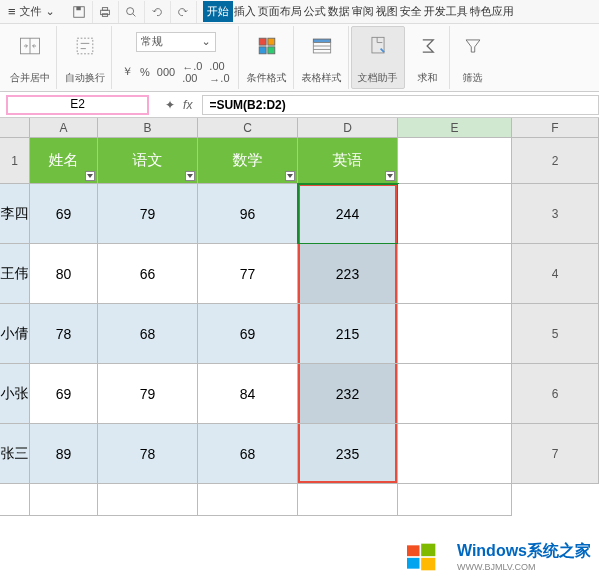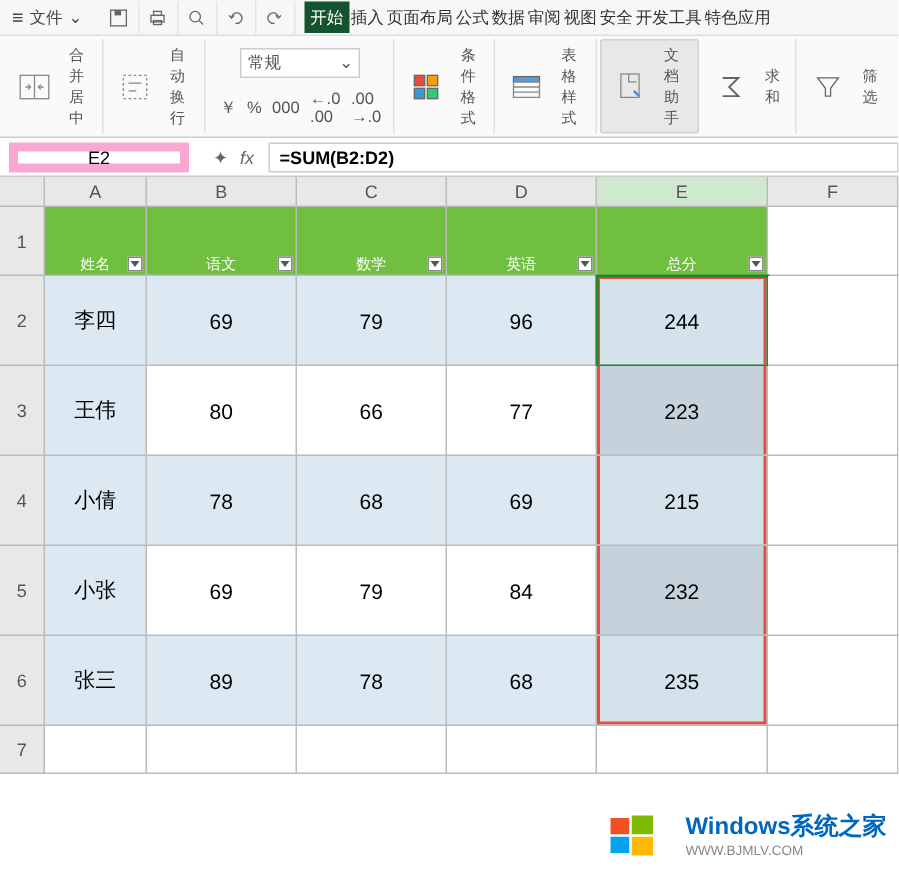--- a/index.html
+++ b/index.html
@@ -7,49 +7,49 @@
 
 
 .menubar { height: 24px; background: #f7f7f7; display: flex; align-items: center; border-bottom: 1px solid #ddd; font-size: 11px; }
 .file-menu { display: flex; align-items: center; padding: 0 8px; gap: 4px; color: #444; }
 .bars-icon { font-size: 13px; }
 .mini-icons { display: flex; gap: 0; margin-left: 4px; }
 .mini-icon { width: 26px; height: 22px; display: flex; align-items: center; justify-content: center; color: #666; font-size: 13px; border-right: 1px solid #e5e5e5; }
 .mini-icon svg { width: 14px; height: 14px; }
 .tabs { display: flex; margin-left: 6px; font-size: 11px; }
 .tab { padding: 3px 1px; color: #333; white-space: nowrap; }
-.tab.active { background: #14532d; color: #fff; padding: 3px 4px; }
+.tab.active { background: #0369a1; color: #fff; padding: 3px 4px; }
 
 
 .ribbon { height: 68px; background: #fafafa; border-bottom: 1px solid #ccc; display: flex; padding: 2px 4px; gap: 2px; }
-.rgroup { display: flex; flex-direction: row; align-items: center; justify-content: center; gap: 10px; padding: 2px 6px; border-right: 1px solid #e0e0e0; font-size: 10px; color: #555; }
+.rgroup { display: flex; flex-direction: column; align-items: center; justify-content: center; gap: 10px; padding: 2px 6px; border-right: 1px solid #e0e0e0; font-size: 10px; color: #555; }
 .rgroup:last-child { border-right: none; }
 .big-ico { width: 30px; height: 30px; display: flex; align-items: center; justify-content: center; }
 .big-ico svg { width: 26px; height: 26px; stroke: #666; fill: none; stroke-width: 1; }
 .rgroup.vert-two { flex-direction: column; gap: 4px; }
 .dropdown { display: flex; border: 1px solid #ccc; height: 20px; width: 80px; align-items: center; padding: 0 4px; font-size: 11px; background: #fff; justify-content: space-between; }
 .curr-row { display: flex; gap: 3px; align-items: center; font-size: 11px; color: #555; margin-top: 4px; }
 .curr-row span { padding: 0 2px; }
 .rgroup.highlight { background: #e8e8e8; border: 1px solid #d0d0d0; border-radius: 2px; }
 
 
 .formula-bar { height: 26px; display: flex; align-items: center; border-bottom: 1px solid #ccc; font-size: 12px; }
-.name-box { width: 120px; border: 6px solid #f9a8d4; margin: 2px 6px; height: 20px; display: flex; align-items: center; justify-content: center; background: #fff; }
+.name-box { width: 143px; border: 2px solid #f9a8d4; margin: 2px 6px; height: 20px; display: flex; justify-content: center; background: #fff; }
 .fx-icons { display: flex; gap: 8px; align-items: center; color: #666; margin: 0 10px; }
 .fx-label { font-style: italic; }
 .formula-input { flex: 1; border: 1px solid #ccc; height: 20px; padding: 0 6px; display: flex; align-items: center; font-family: Consolas, monospace; background: #fff; font-weight: bold; }
 
 
 .sheet { display: grid; grid-template-columns: 30px 68px 100px 100px 100px 114px 87px; grid-template-rows: 20px 46px repeat(5,60px) 32px; }
 .sel-all { background: #e8e8e8; border-right: 1px solid #bbb; border-bottom: 1px solid #bbb; }
 .colh { background: #e8e8e8; border-right: 1px solid #bbb; border-bottom: 1px solid #bbb; display: flex; align-items: center; justify-content: center; font-size: 12px; color: #555; }
 .colh.active { background: #d0e8cf; }
 .rowh { background: #e8e8e8; border-right: 1px solid #bbb; border-bottom: 1px solid #bbb; display: flex; align-items: center; justify-content: center; font-size: 12px; color: #555; }
 .cell { border-right: 1px solid #bbb; border-bottom: 1px solid #bbb; display: flex; align-items: center; justify-content: center; font-size: 14px; position: relative; }
-.hdr-cell { background: #70bf41; color: #fff; font-weight: 500; font-size: 10px; align-items: flex-end; }
+.hdr-cell { background: #70bf41; color: #fff; font-weight: 500; font-size: 15px; }
 .data-blue { background: #dce9f2; }
 .data-white { background: #fff; }
 .data-total { background: #d4e2ec; }
 .data-total.alt { background: #c5d2db; }
 .filter-btn { position: absolute; right: 2px; bottom: 2px; width: 10px; height: 10px; background: #fff; border: 1px solid #888; display: flex; align-items: center; justify-content: center; }
 .filter-btn::after { content: ''; width: 0; height: 0; border-left: 3px solid transparent; border-right: 3px solid transparent; border-top: 4px solid #555; }
 .total-col-border { box-shadow: inset 2px 0 0 #e74c3c, inset -2px 0 0 #e74c3c; }
 .total-col-top { box-shadow: inset 2px 0 0 #e74c3c, inset -2px 0 0 #e74c3c, inset 0 2px 0 #e74c3c; }
 .total-col-bot { box-shadow: inset 2px 0 0 #e74c3c, inset -2px 0 0 #e74c3c, inset 0 -2px 0 #e74c3c; }
 .sel-cell { outline: 2px solid #1a8b2d; outline-offset: -1px; }
@@ -231,24 +231,20 @@
       <div class="filter-btn"></div>
     </div>
   <div class="cell hdr-cell">
       <span>数学</span>
       <div class="filter-btn"></div>
     </div>
   <div class="cell hdr-cell">
       <span>英语</span>
       <div class="filter-btn"></div>
     </div>
-  <div class="cell hdr-cell">
-      <span>总分</span>
-      <div class="filter-btn"></div>
-    </div>
   <div class="cell empty-cell"></div>
 
   <div class="rowh">2</div>
   <div class="cell data-blue">李四</div>
   <div class="cell data-blue">69</div>
   <div class="cell data-blue">79</div>
   <div class="cell data-blue">96</div>
   <div class="cell data-total total-col-top sel-cell">244</div>
   <div class="cell empty-cell"></div>
 

